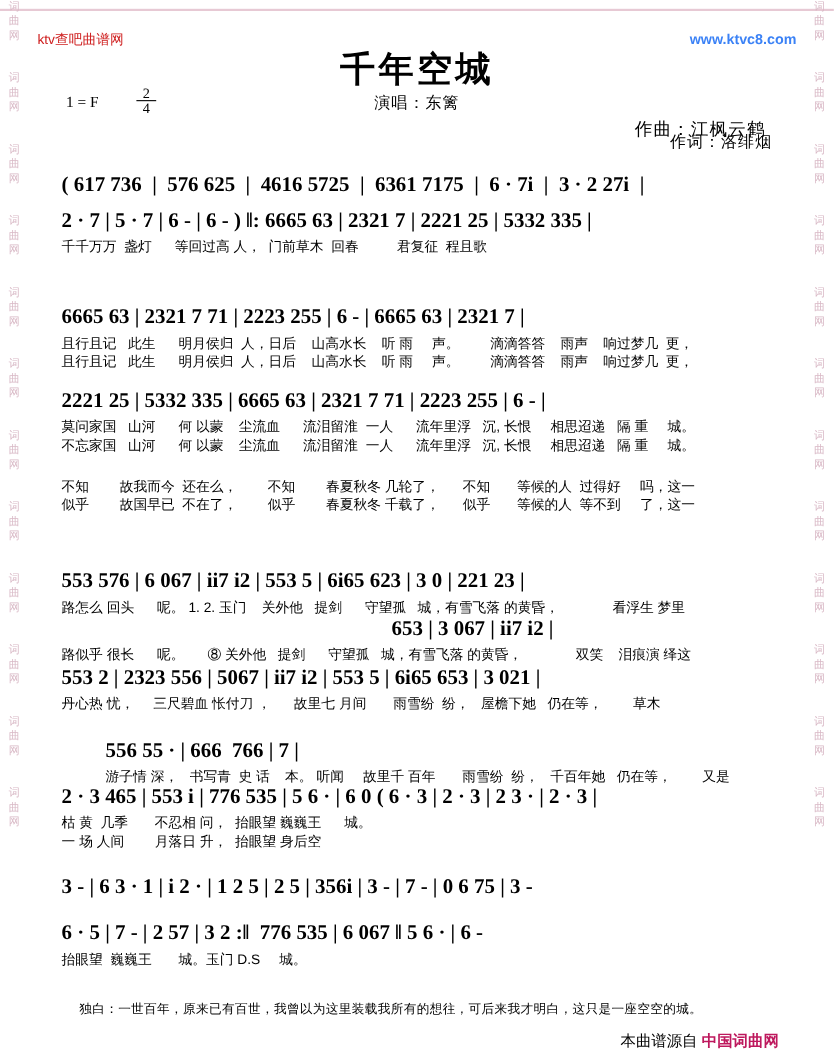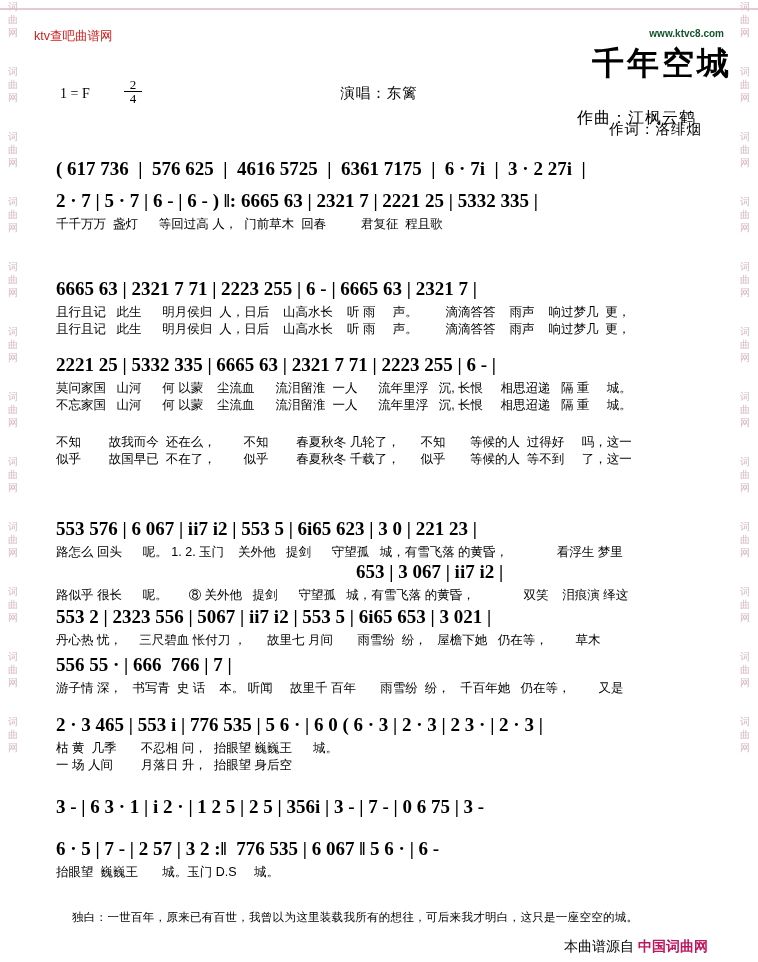--- a/index.html
+++ b/index.html
@@ -36,26 +36,26 @@
     position:absolute;left:8px;top:28px;width:690px;height:16px;
   }
   .site-left{
     position:absolute;left:0;top:0;
     font-family:"Liberation Sans", sans-serif;
     font-size:12.5px;color:#cf2020;
   }
   .site-right{
     position:absolute;right:0;top:0;
     font-family:"Liberation Sans", sans-serif;
-    font-size:10px;color:#14532d;font-weight:bold;
+    font-size:13px;color:#3b82f6;font-weight:bold;
   }
 
   .title{
     position:absolute;left:0;top:42px;width:706px;
-    text-align:right;font-size:32px;font-weight:bold;
+    text-align:center;font-size:32px;font-weight:bold;
     letter-spacing:3px;
   }
   .singer{
     position:absolute;left:0;top:84px;width:706px;
     text-align:center;font-size:14.5px;
     letter-spacing:1px;
   }
   .credit1{
     position:absolute;right:30px;top:84px;font-size:14.5px;letter-spacing:1px;margin-top:36px;
   }
@@ -261,21 +261,21 @@
       <div class="lyr">路怎么 回头      呢。 1. 2. 玉门    关外他   提剑      守望孤   城，有雪飞落 的黄昏，              看浮生 梦里</div>
       <div class="notes" style="margin-left:300px;">653 | 3 067 | ii7 i2 |</div>
       <div class="lyr">路似乎 很长      呢。      ⑧ 关外他   提剑      守望孤   城，有雪飞落 的黄昏，              双笑    泪痕演 绎这</div>
     </div>
 
     <div class="row" style="top:606px;">
       <div class="notes">553 2 | 2323 556 | 5067 | ii7 i2 | 553 5 | 6i65 653 | 3 021 |</div>
       <div class="lyr">丹心热 忧，     三尺碧血 怅付刀 ，      故里七 月间       雨雪纷  纷，   屋檐下她   仍在等，        草木</div>
     </div>
 
-    <div class="row" style="top:654px;">
+    <div class="row" style="top:672px;margin-left:40px;">
       <div class="notes">556 55 · | 666  766 | 7 |</div>
       <div class="lyr">游子情 深，   书写青  史 话    本。 听闻     故里千 百年       雨雪纷  纷，   千百年她   仍在等，        又是</div>
     </div>
 
     <div class="row" style="top:714px;">
       <div class="notes">2 · 3 465 | 553 i | 776 535 | 5 6 · | 6 0 ( 6 · 3 | 2 · 3 | 2 3 · | 2 · 3 |</div>
       <div class="lyr">枯 黄  几季       不忍相 问，  抬眼望 巍巍王      城。</div>
       <div class="lyr">一 场 人间        月落日 升，  抬眼望 身后空</div>
     </div>
 

